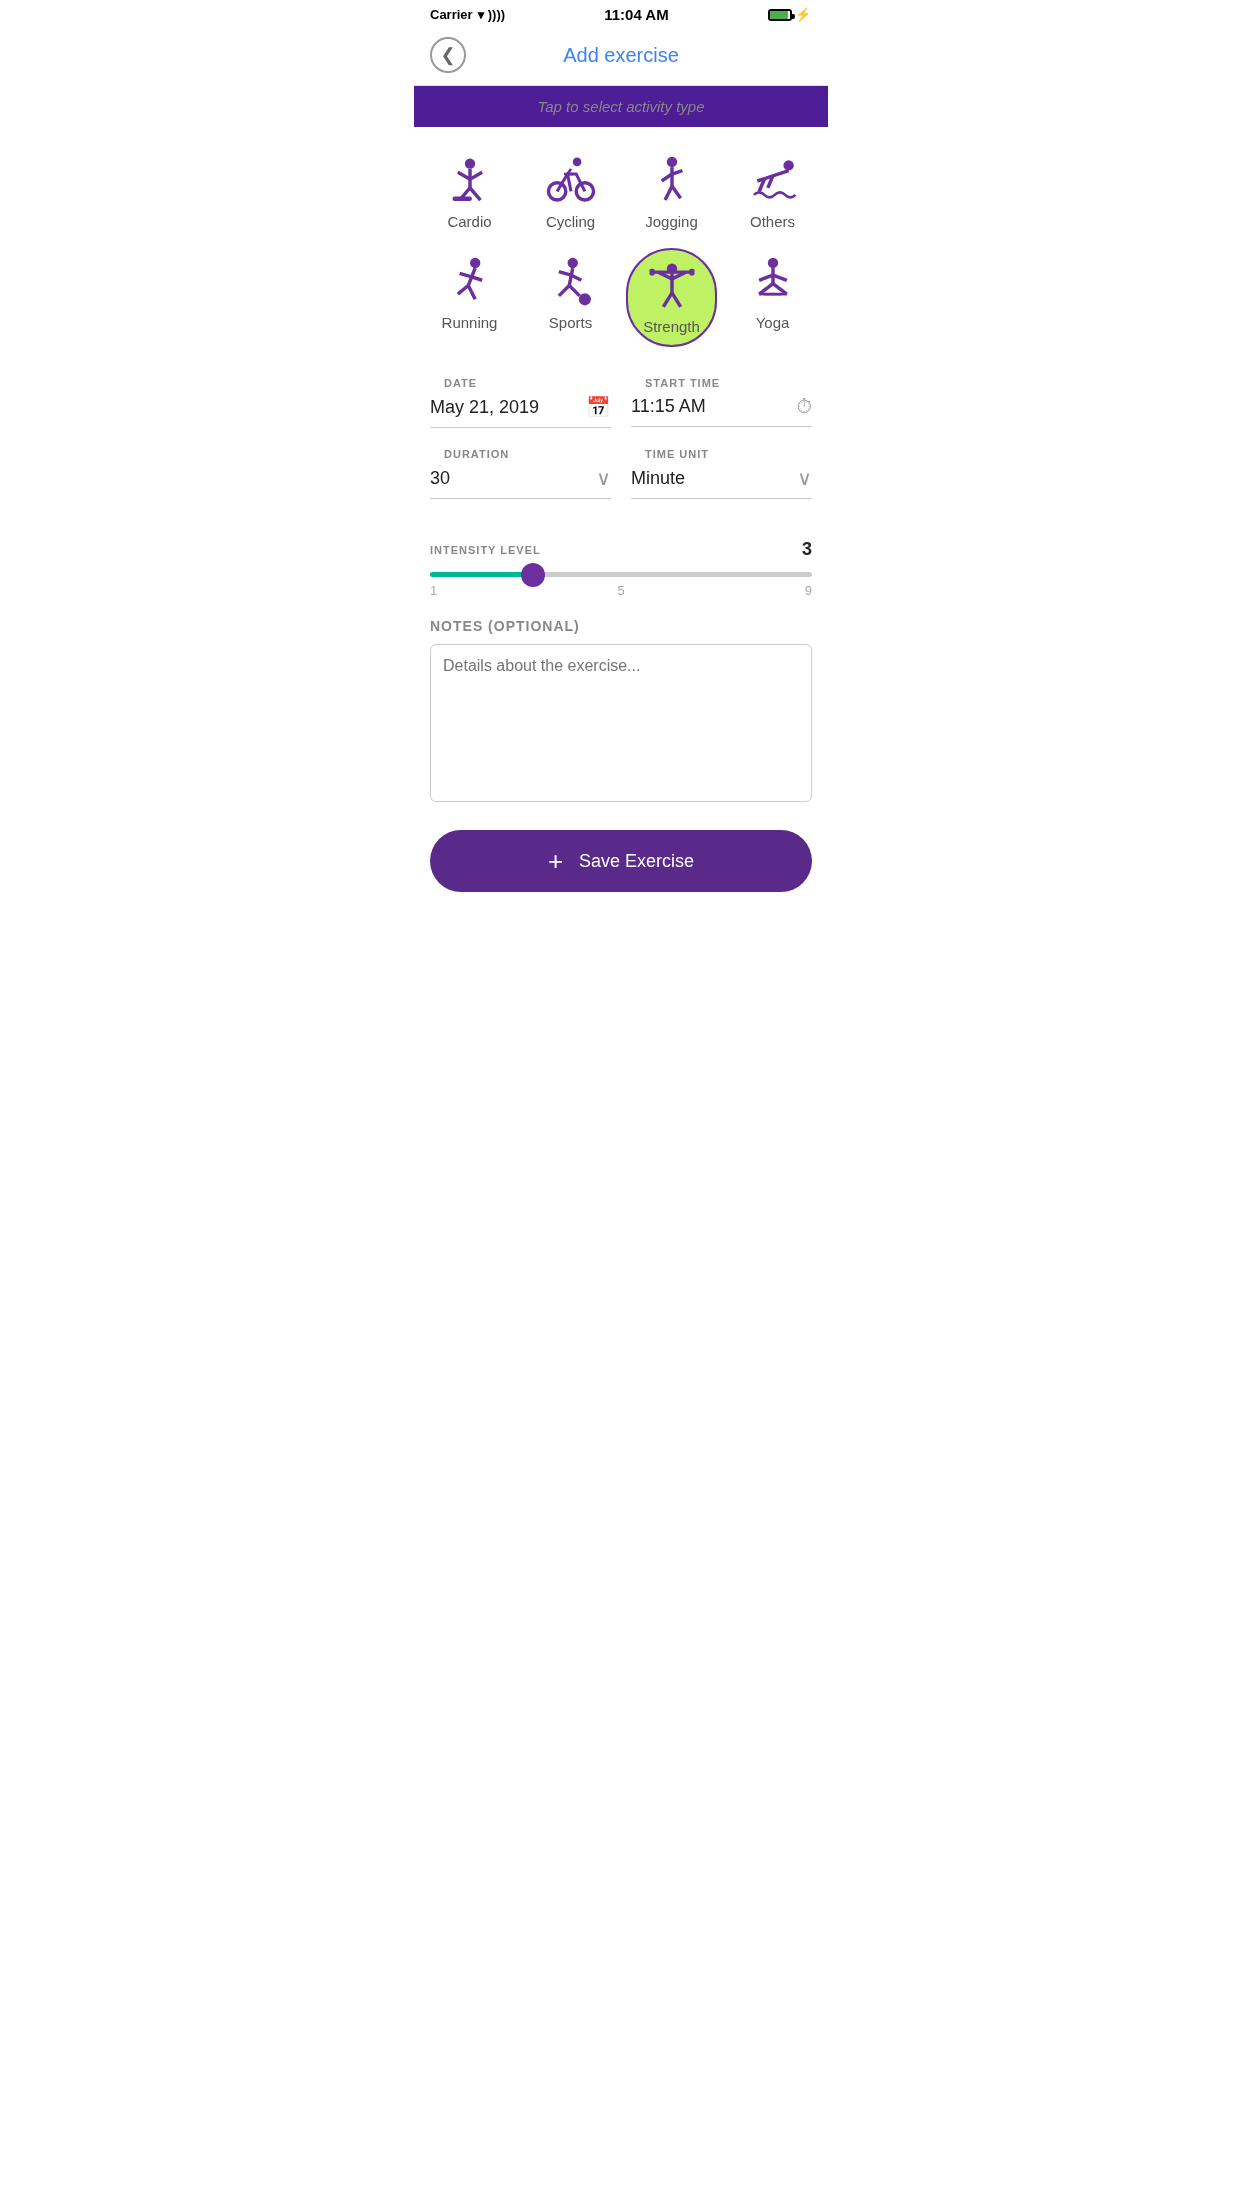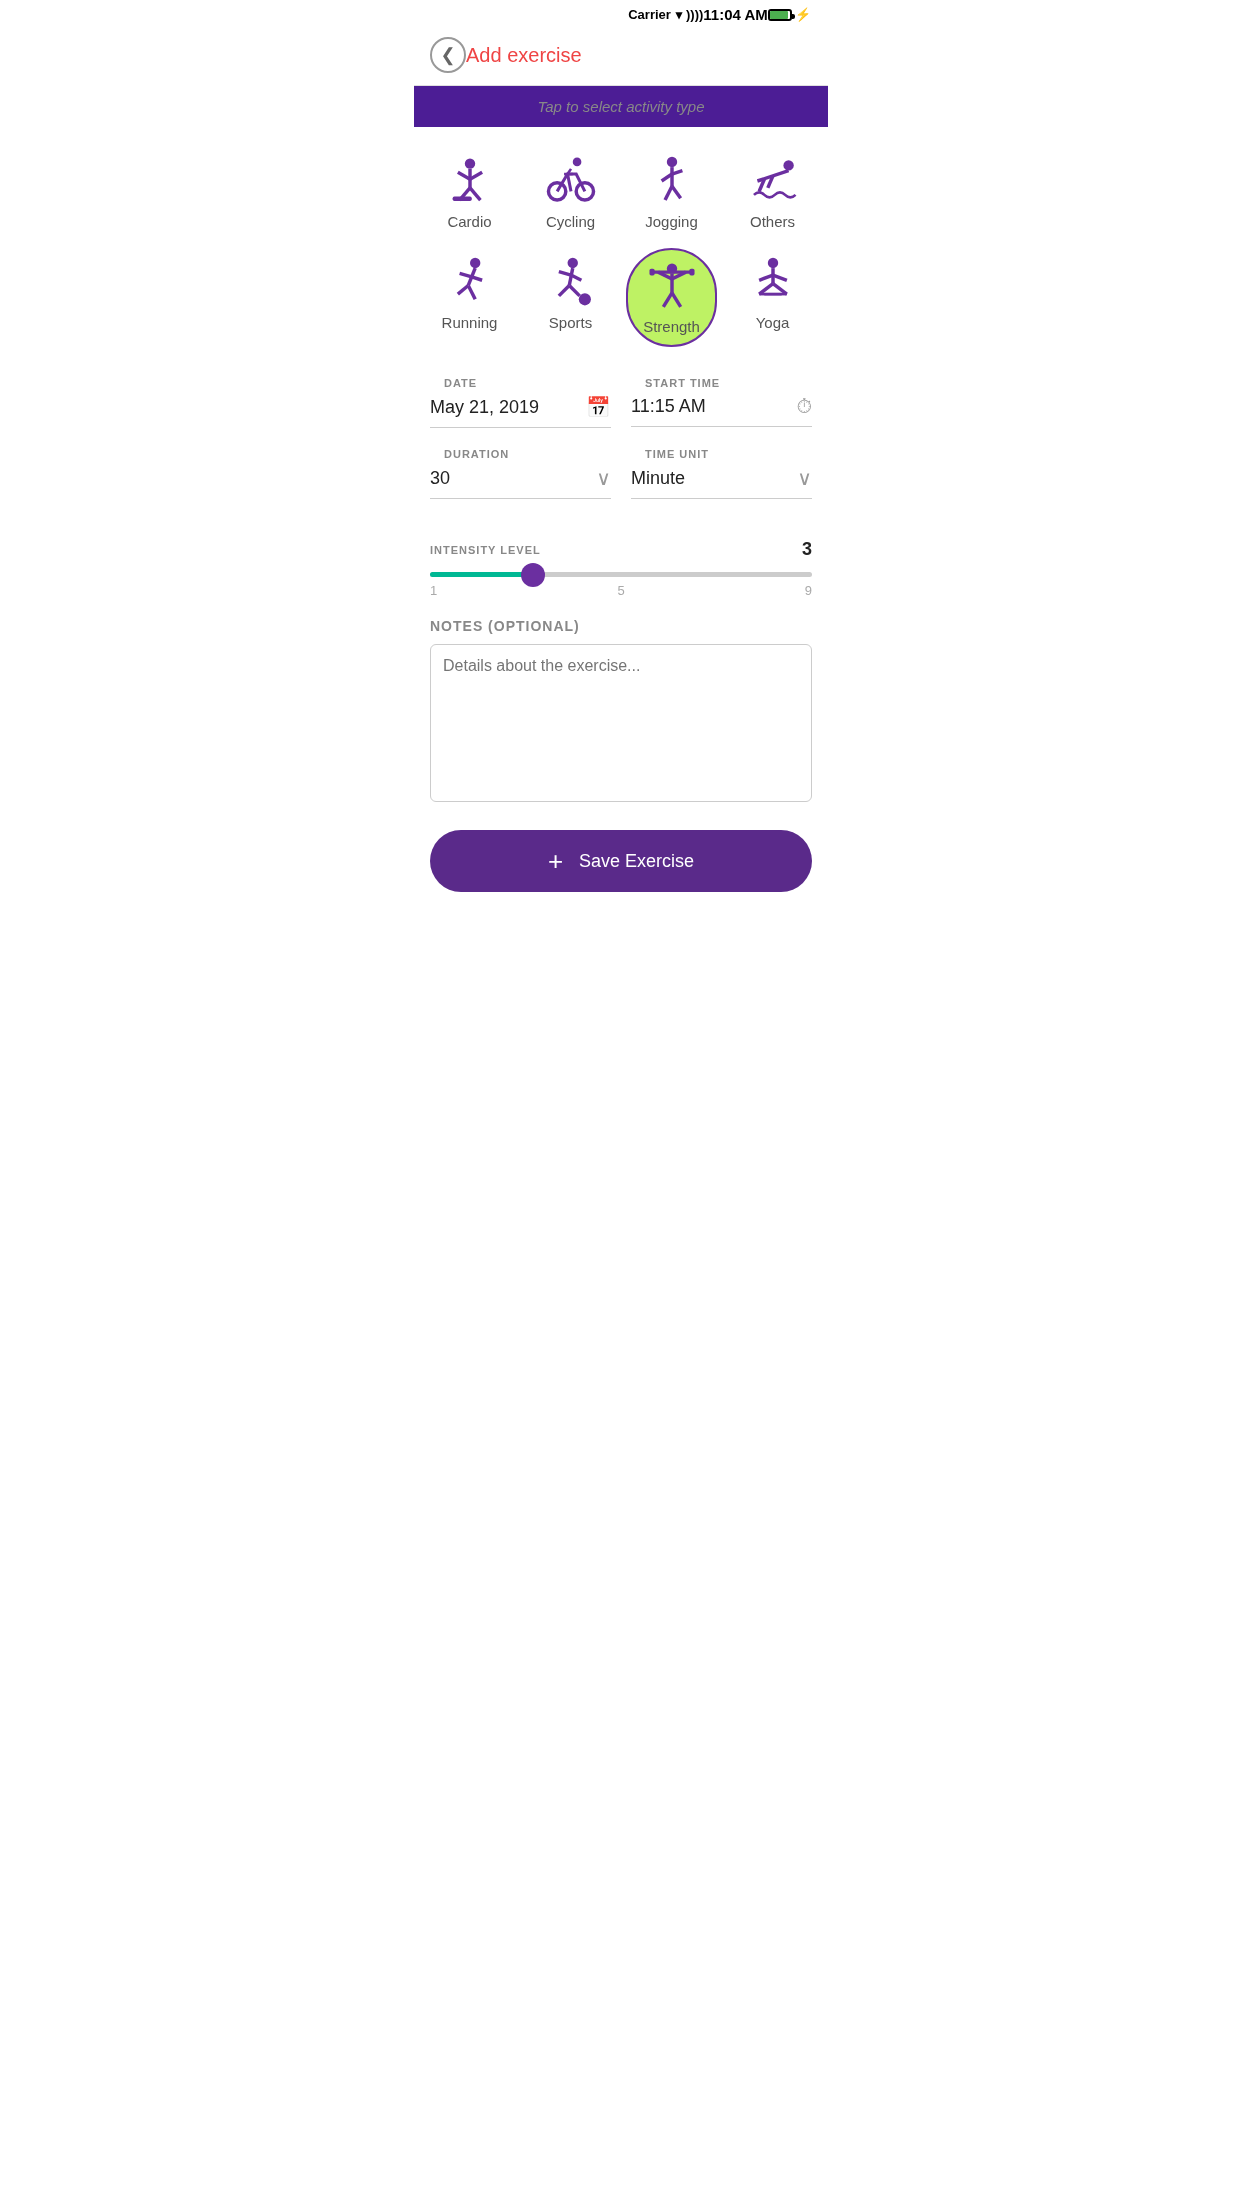--- a/index.html
+++ b/index.html
@@ -10,21 +10,21 @@
       width: 414px;
       min-height: 736px;
       margin: 0 auto;
       overflow-x: hidden;
       position: relative;
     }
 
     
     .status-bar {
       display: flex;
-      justify-content: flex-end;
+      justify-content: space-between;
       align-items: center;
       padding: 6px 16px 4px;
       font-size: 13px;
       font-weight: 600;
     }
     .status-left { display: flex; align-items: center; gap: 5px; }
     .status-center { font-size: 15px; font-weight: 600; }
     .status-right { display: flex; align-items: center; gap: 4px; }
     .battery-icon {
       width: 24px; height: 12px; border: 2px solid #000; border-radius: 3px;
@@ -52,24 +52,24 @@
       border: 2px solid #999;
       border-radius: 50%;
       display: flex; align-items: center; justify-content: center;
       cursor: pointer;
       color: #666;
       font-size: 18px;
       flex-shrink: 0;
     }
     .header-title {
       flex: 1;
-      text-align: left;
+      text-align: center;
       font-size: 20px;
       font-weight: 400;
-      color: #ef4444;
+      color: #3b82f6;
       margin-right: 36px;
     }
 
     
     .select-banner {
       background: #4c1d95;
       text-align: center;
       padding: 12px;
       font-style: italic;
       color: #888;

